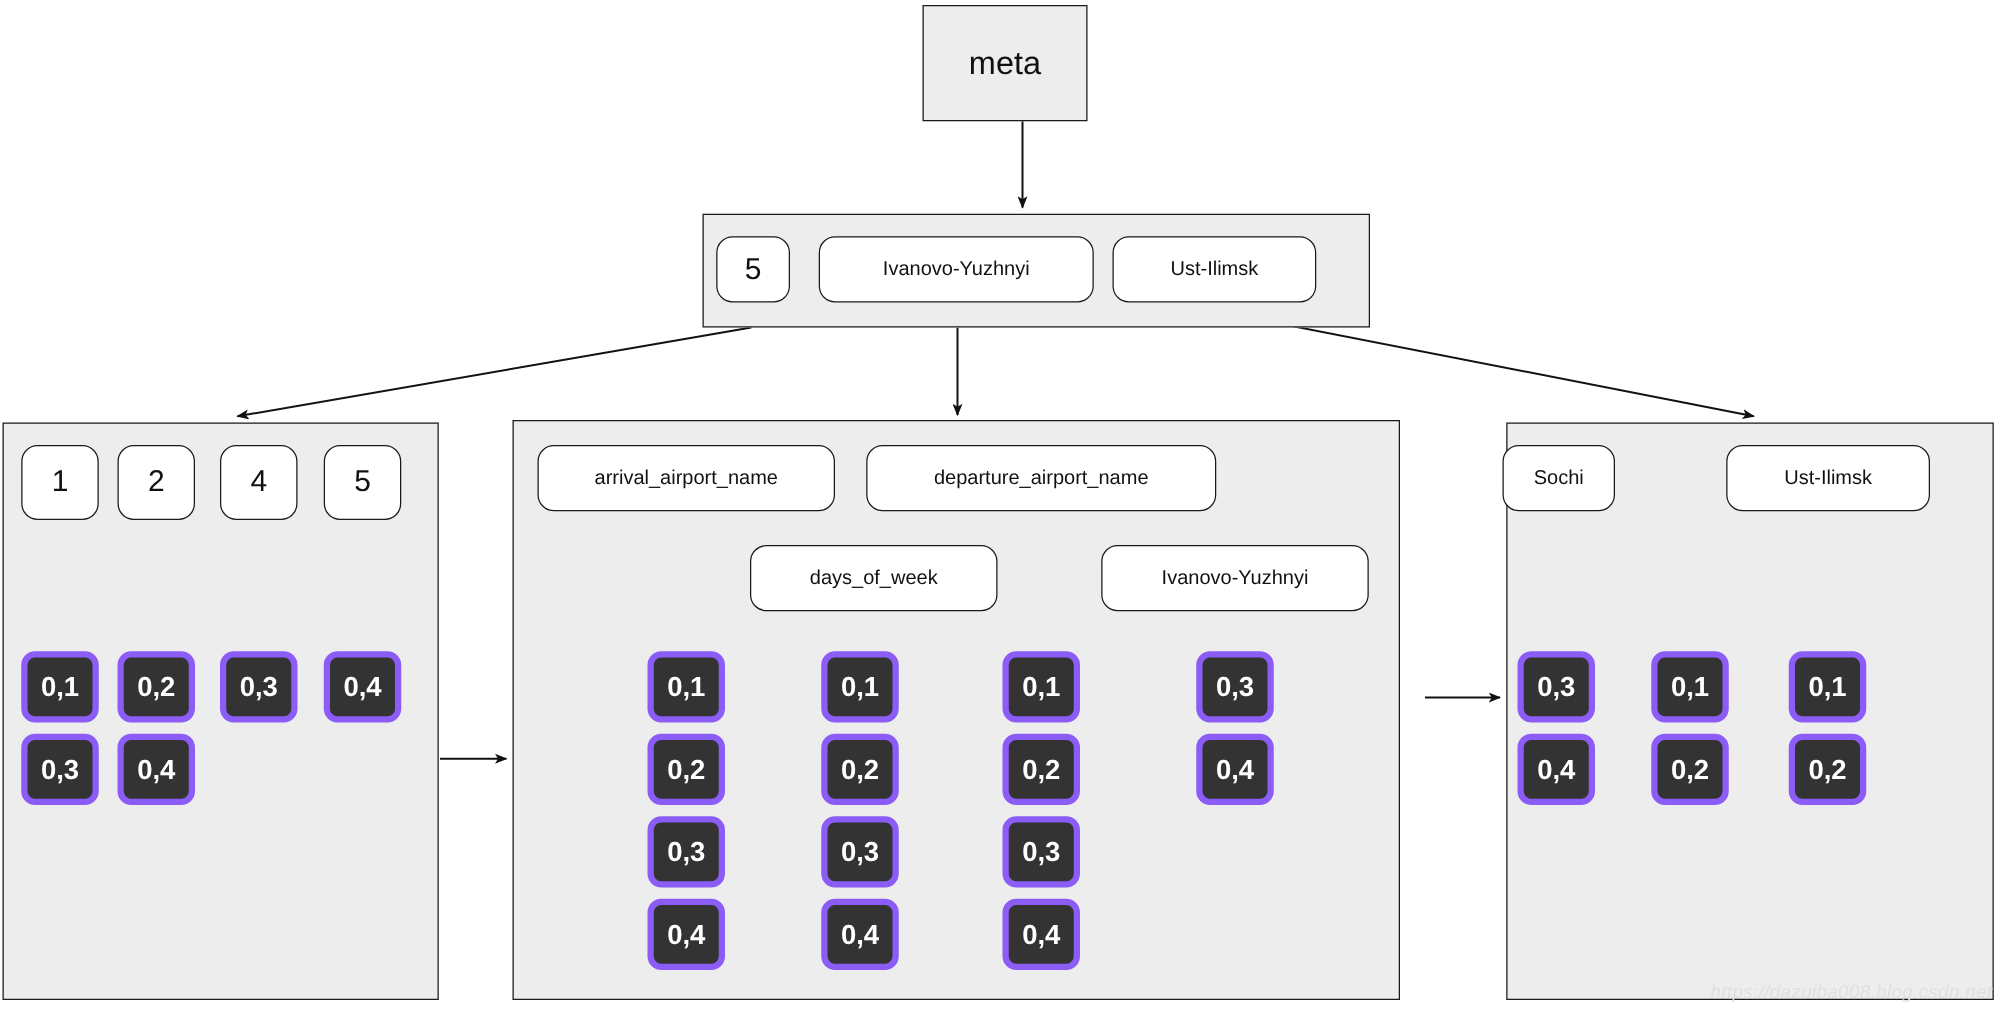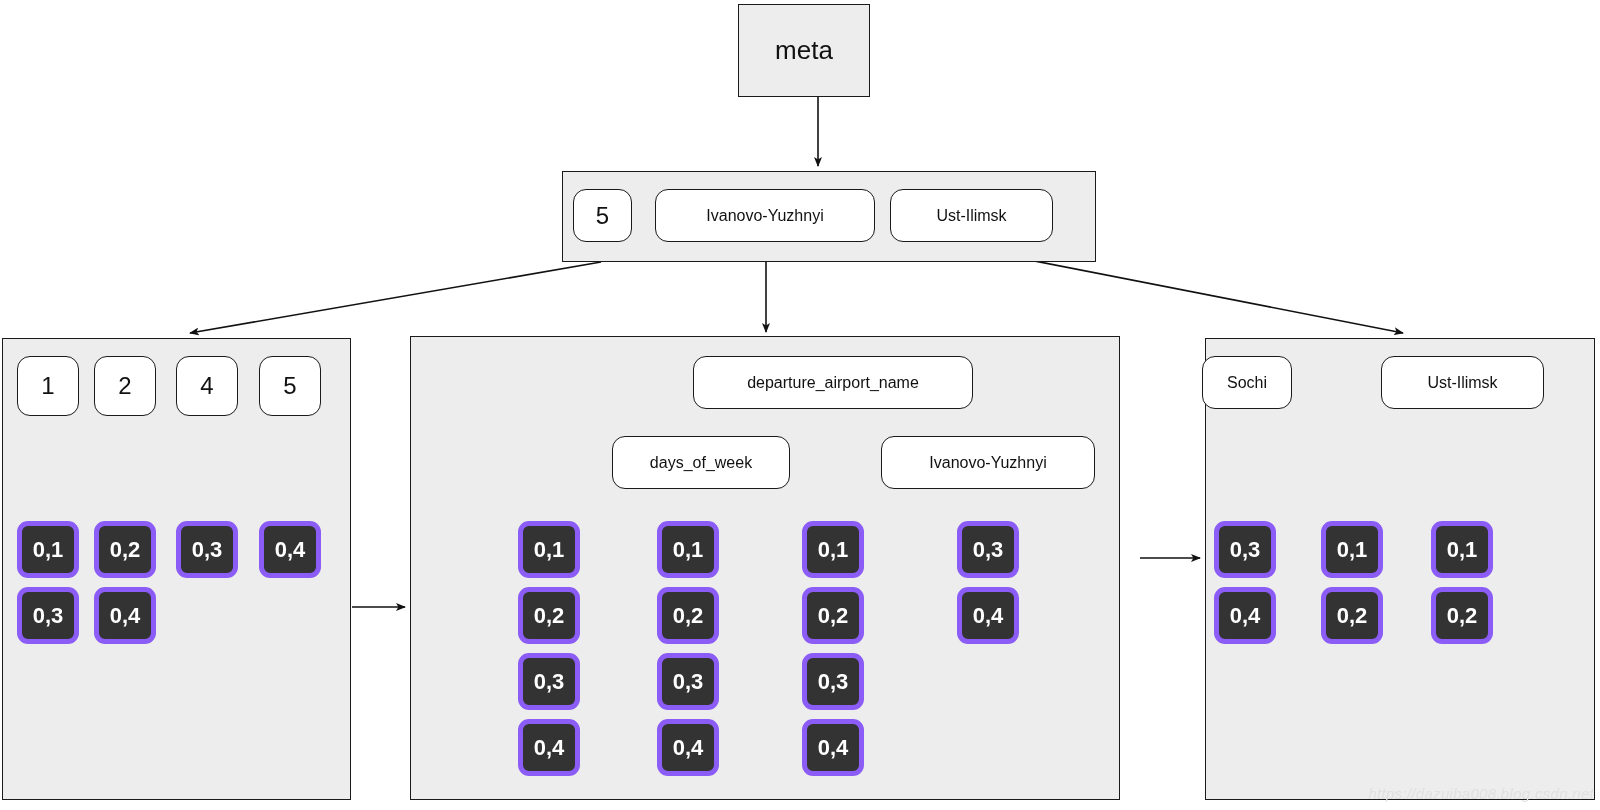--- a/index.html
+++ b/index.html
@@ -188,21 +188,24 @@
   </div>
   <div class="bucket" style="left:176px; top:521px; width:62px; height:57px;">
     <span>0,3</span>
   </div>
   <div class="bucket" style="left:259px; top:521px; width:62px; height:57px;">
     <span>0,4</span>
   </div>
 
   <div class="group-box" style="left:410px; top:336px; width:710px; height:464px;"></div>
 
-  <div class="node" style="left:600px; top:436px; width:178px; height:53px;margin-left:12px;">
+  <div class="node" style="left:430px; top:356px; width:238px; height:53px;">
+    <span>arrival_airport_name</span>
+  </div>
+  <div class="node" style="left:600px; top:436px; width:198px; height:53px;">
     <span>days_of_week</span>
   </div>
   <div class="node" style="left:693px; top:356px; width:280px; height:53px;">
     <span>departure_airport_name</span>
   </div>
   <div class="node" style="left:881px; top:436px; width:214px; height:53px;">
     <span>Ivanovo-Yuzhnyi</span>
   </div>
 
   <div class="bucket" style="left:518px; top:521px; width:62px; height:57px;">

